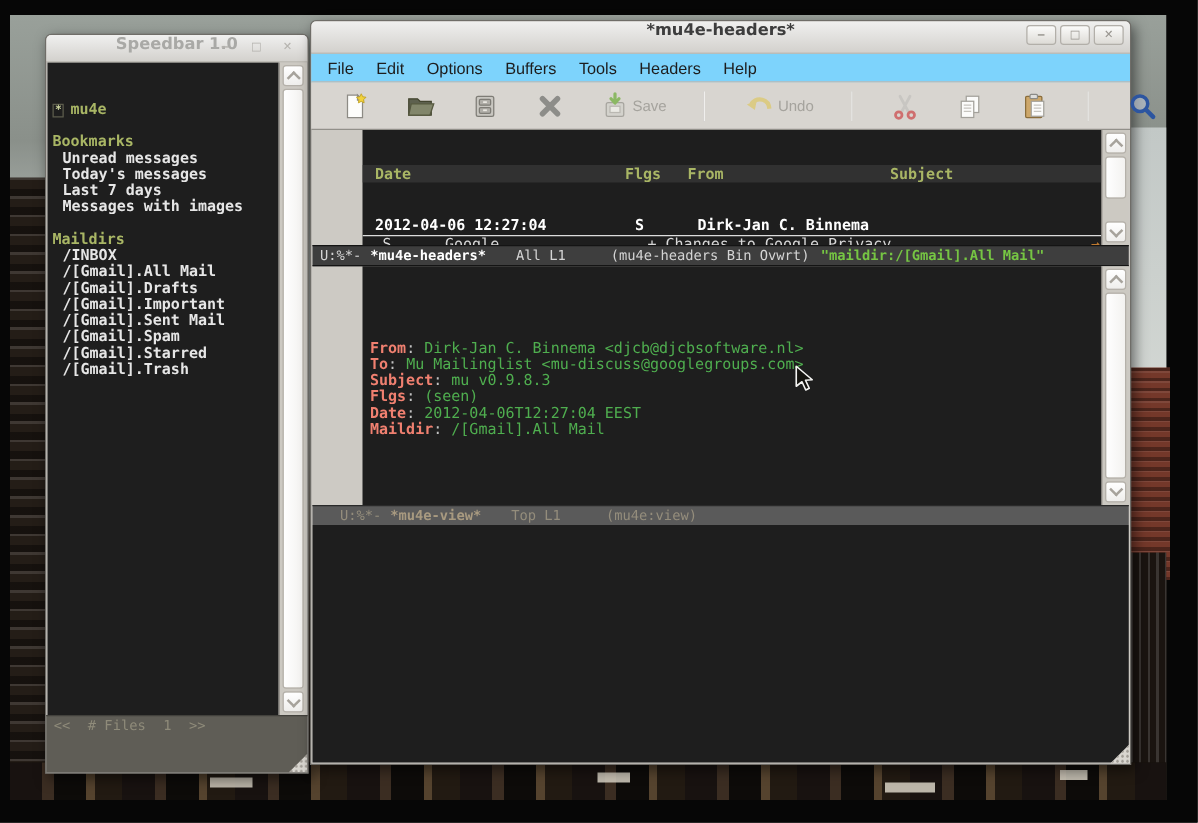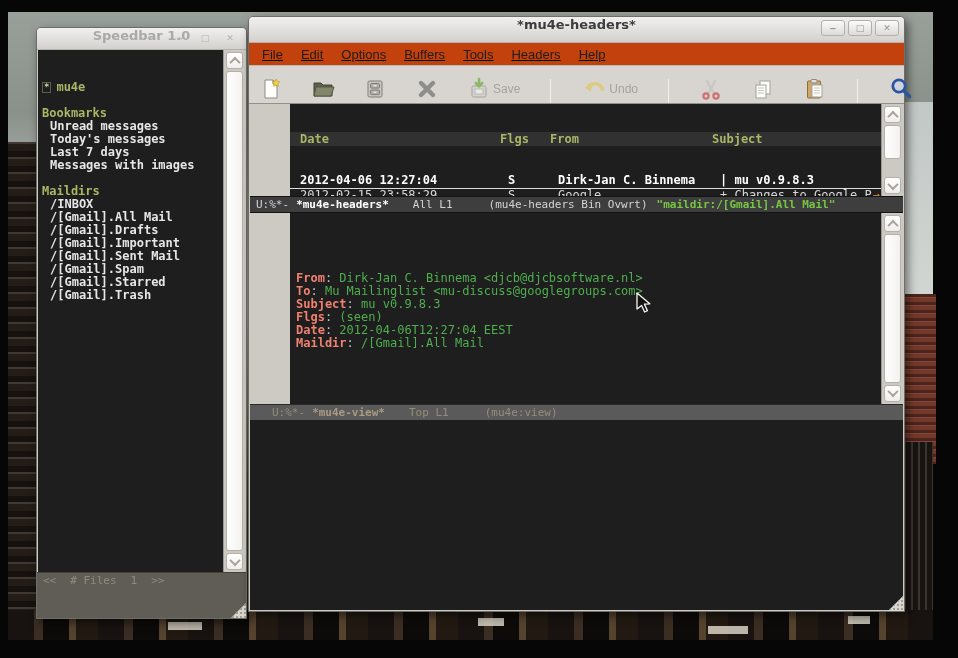--- a/index.html
+++ b/index.html
@@ -62,24 +62,24 @@
   .chev.up{transform:rotate(45deg) translate(1px,1px);}
   .chev.down{transform:rotate(225deg) translate(1px,1px);}
   .sthumb{width:17px;background:linear-gradient(90deg,#ffffff,#f3f2f0);border:1px solid #b5b1aa;
           border-radius:3px;box-sizing:border-box;}
   .sthumb.grow{flex:1;}
   .spacer{flex:1;}
 
   
   .emacs-win{left:248px;top:16px;width:655px;height:594px;}
   .titlebar.main{height:25px;}
-  .menubar{flex:0 0 22px;background:#c2410c;display:flex;align-items:center;padding-left:4px;
-           border-bottom:1px solid #bdb9b3;text-decoration:underline;}
+  .menubar{flex:0 0 22px;background:#7dd3fc;display:flex;align-items:center;padding-left:4px;
+           border-bottom:1px solid #bdb9b3;}
   .menu-item{font-size:13px;color:#1d1d1d;padding:2px 9px;}
-  .toolbar{flex:0 0 37px;background:#d8d5d0;display:flex;align-items:flex-end;padding-left:8px;gap:24px;
+  .toolbar{flex:0 0 37px;background:#d8d5d0;display:flex;align-items:center;padding-left:21px;gap:24px;
            border-bottom:1px solid #92908a;}
   .tbtn{display:flex;align-items:center;gap:2px;padding:2px;}
   .tlabel{font-size:12px;color:#a5a39d;}
   .tsep{width:1px;height:24px;background:#b3b0aa;border-right:1px solid #f0efed;margin:0 4px;}
 
   .pane{display:flex;min-height:0;margin:0 1px;}
   .pane-content{flex:1;background:#1e1e1e;overflow:hidden;position:relative;margin-left:40px;}
 
   
   .headers-pane{flex:0 0 92px;}
@@ -272,24 +272,22 @@
         <div class="hcols">
           <span class="c-date">Date</span>
           <span class="c-flgs">Flgs</span>
           <span class="c-from">From</span>
           <span class="c-subj">Subject</span>
         </div>
         <div class="hrow current">
             <span class="c-date">2012-04-06 12:27:04</span>
             <span class="c-flgs">S</span>
             <span class="c-from">Dirk-Jan C. Binnema</span>
-            <span class="c-subj">| mu v0.9.8.3</span>
             
           </div><div class="hrow">
-            <span class="c-date">2012-02-15 23:58:29</span>
             <span class="c-flgs">S</span>
             <span class="c-from">Google</span>
             <span class="c-subj">+ Changes to Google Privacy</span>
             <span class="trunc">→</span>
           </div>
         
       </div>
       <div class="vscroll">
         <span class="sbtn">
             <span class="chev up"></span>

